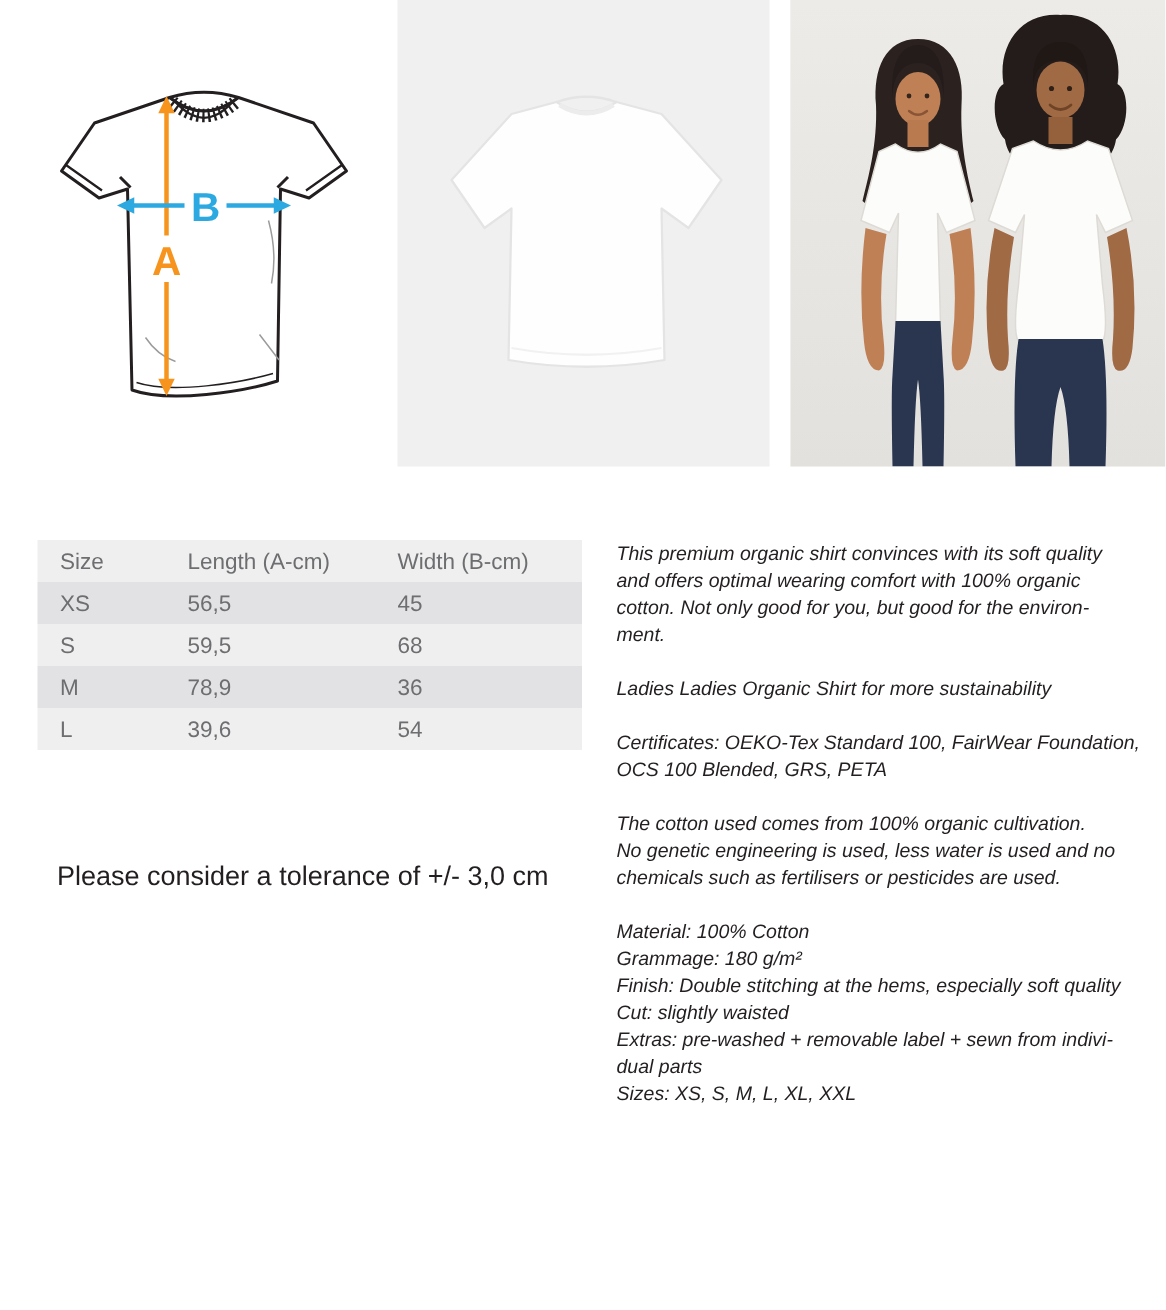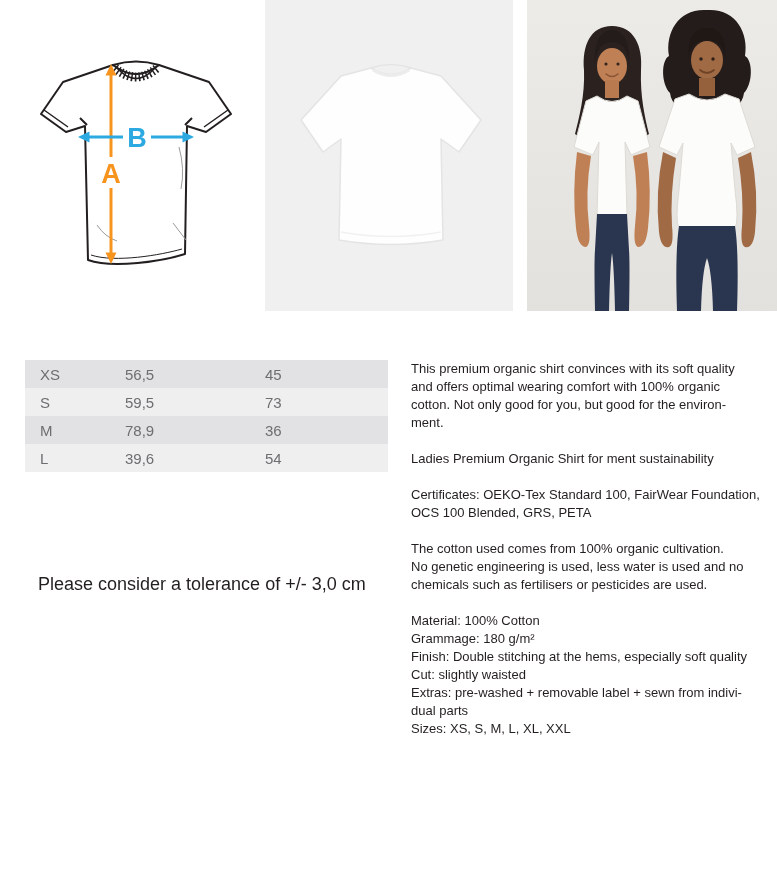--- a/index.html
+++ b/index.html
@@ -32,21 +32,21 @@
   .tcell.c3 { flex:1; }
   .tolerance {
     position:absolute; left:38px; top:574px;
     font-size:18px; color:#231F20; white-space:nowrap;
   }
   
   .desc {
     position:absolute; left:411px; top:360px; width:366px;
     font-size:13px; line-height:18px; color:#231F20;
   }
-  .desc p { margin:0 0 18px 0; white-space:pre; }
+  .desc p { margin:0 0 18px 0; white-space:pre;font-style:italic; }
 </style>
 </head>
 <body>
 
 <div class="canvas">
 
   <div class="diagram">
     <svg width="200" height="218" viewBox="0 0 200 218">
 
       <path d="M80,10 L30,27 L8,59 L33,77 L52,71 L55,205 C80,214 130,206 152,199 L154,71 L173,77 L198,59 L176,27 L126,10 Q103,28 80,10 Z" fill="#ffffff" stroke="#231F20" stroke-width="2" stroke-linejoin="round"></path>
@@ -121,50 +121,55 @@
         <path d="M172,78 L172,96 L188,96 L188,78 Z" fill="#95603C"></path>
         <path d="M136,152 Q128,192 132,232 Q134,249 142,247 Q147,245 145,226 Q143,194 149,158 Z" fill="#A06A45"></path>
         <path d="M224,152 Q232,192 228,232 Q226,249 218,247 Q213,245 215,226 Q217,194 211,158 Z" fill="#A06A45"></path>
         <path d="M162,94 L148,99 L132,147 L150,155 L156,143 L152,190 Q148,221 152,228 L208,228 Q212,221 208,190 L204,143 L210,155 L228,147 L212,99 L198,94 Q180,106 162,94 Z" fill="#FCFCFB" stroke="#DEDBD6" stroke-width="1"></path>
         <path d="M152,226 L208,226 Q212,252 210,311 L186,311 Q185,272 180,258 Q175,272 174,311 L150,311 Q148,252 152,226 Z" fill="#2A3550"></path>
       </g>
     </svg>
   </div>
 
   <div class="size-table">
+    <div class="trow">
+      <div class="tcell c1">Size</div>
+      <div class="tcell c2">Length (A-cm)</div>
+      <div class="tcell c3">Width (B-cm)</div>
+    </div>
     <div class="trow dark">
       <div class="tcell c1">XS</div>
       <div class="tcell c2">56,5</div>
       <div class="tcell c3">45</div>
     </div>
     <div class="trow">
       <div class="tcell c1">S</div>
       <div class="tcell c2">59,5</div>
-      <div class="tcell c3">73</div>
+      <div class="tcell c3">68</div>
     </div>
     <div class="trow dark">
       <div class="tcell c1">M</div>
       <div class="tcell c2">78,9</div>
       <div class="tcell c3">36</div>
     </div>
     <div class="trow">
       <div class="tcell c1">L</div>
       <div class="tcell c2">39,6</div>
       <div class="tcell c3">54</div>
     </div>
   </div>
 
   <div class="tolerance">Please consider a tolerance of +/- 3,0 cm</div>
 
   <div class="desc">
     <p>This premium organic shirt convinces with its soft quality
 and offers optimal wearing comfort with 100% organic
 cotton. Not only good for you, but good for the environ-
 ment.</p>
-    <p>Ladies Premium Organic Shirt for ment sustainability</p>
+    <p>Ladies Ladies Organic Shirt for more sustainability</p>
     <p>Certificates: OEKO-Tex Standard 100, FairWear Foundation,
 OCS 100 Blended, GRS, PETA</p>
     <p>The cotton used comes from 100% organic cultivation.
 No genetic engineering is used, less water is used and no
 chemicals such as fertilisers or pesticides are used.</p>
     <p>Material: 100% Cotton
 Grammage: 180 g/m²
 Finish: Double stitching at the hems, especially soft quality
 Cut: slightly waisted
 Extras: pre-washed + removable label + sewn from indivi-

